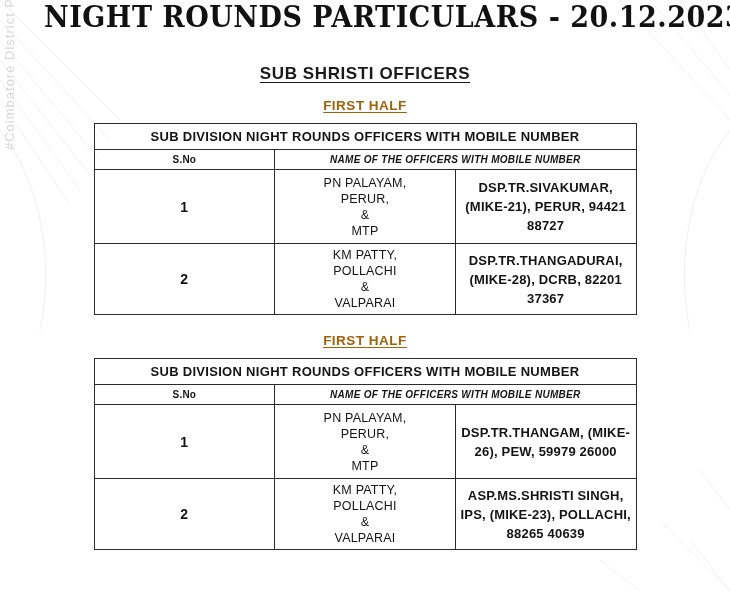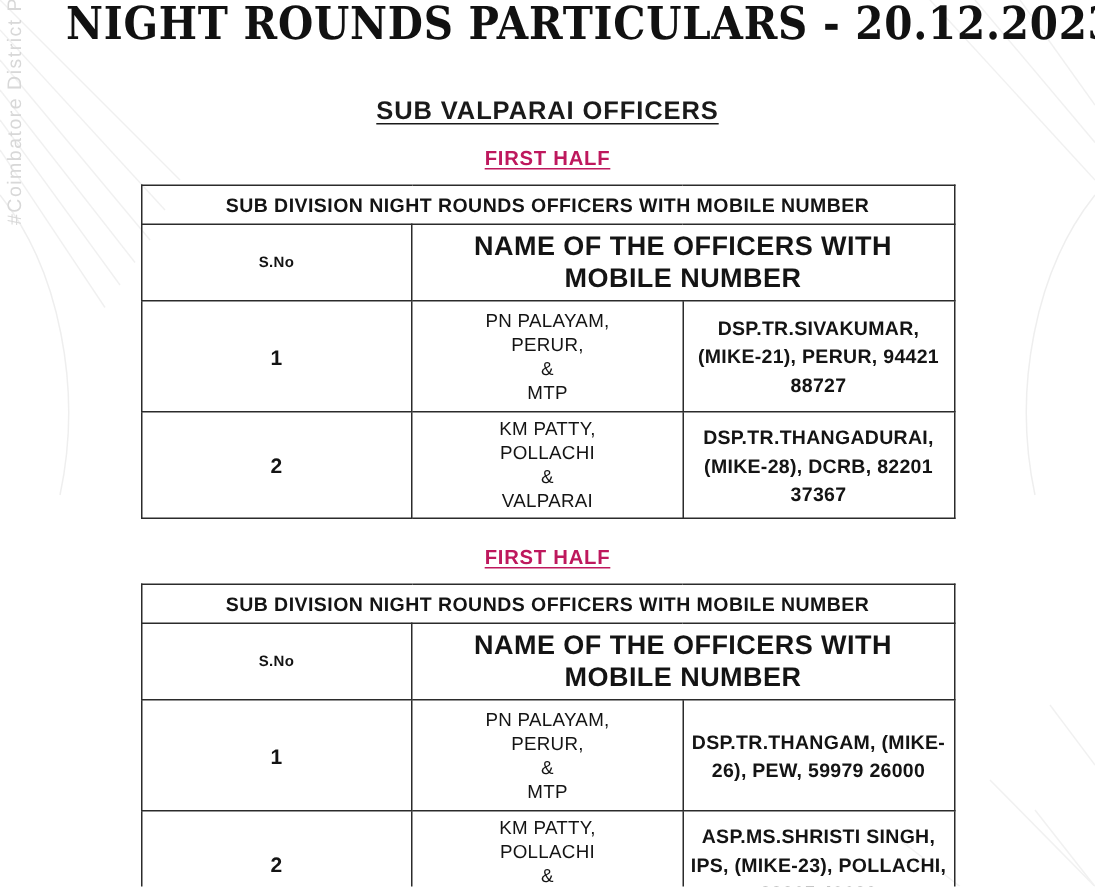--- a/index.html
+++ b/index.html
@@ -70,21 +70,21 @@
   }
 
   .half-title {
     text-align: center;
     font-weight: bold;
     font-size: 13.5px;
     letter-spacing: 0.5px;
     margin: 14px 0 10px 0;
     text-decoration: underline;
     text-underline-offset: 2px;
-    color: #be185d;
+    color: #a16207;
   }
 
   table.rounds {
     border-collapse: collapse;
     width: 543px;
     margin: 0 auto;
     table-layout: fixed;
   }
   table.rounds td, table.rounds th {
     border: 1px solid #2b2b2b;
@@ -100,23 +100,24 @@
     font-size: 13px;
     padding: 5px 22px;
     letter-spacing: 0.3px;
   }
   table.rounds .subhead-no {
     width: 44px;
     font-size: 10px;
     padding: 4px 12px;
   }
   table.rounds .subhead-name {
-    font-size: 18px;
+    font-size: 10px;
     padding: 4px;
     letter-spacing: 0.3px;
+    font-style: italic;
   }
   table.rounds .col-no {
     width: 44px;
     font-size: 14px;
     font-weight: bold;
   }
   table.rounds .col-area {
     width: 102px;
     font-size: 12.5px;
     line-height: 16px;
@@ -156,21 +157,21 @@
     <path d="M730,130 C690,180 675,260 690,330"></path>
   </g>
 </svg>
 
 <div class="watermark">#Coimbatore District Police</div>
 
 <div class="page">
 
   <h1 class="doc-title">NIGHT ROUNDS PARTICULARS - 20.12.2023</h1>
 
-  <div class="section-title">SUB VALPARAI OFFICERS</div>
+  <div class="section-title">SUB SHRISTI OFFICERS</div>
 
   <div class="half-title">FIRST HALF</div>
 
   <table class="rounds">
     <tbody>
       <tr>
         <td class="banner" colspan="3">SUB DIVISION NIGHT ROUNDS OFFICERS WITH MOBILE NUMBER</td>
       </tr>
       <tr>
         <td class="subhead-no">S.No</td>

